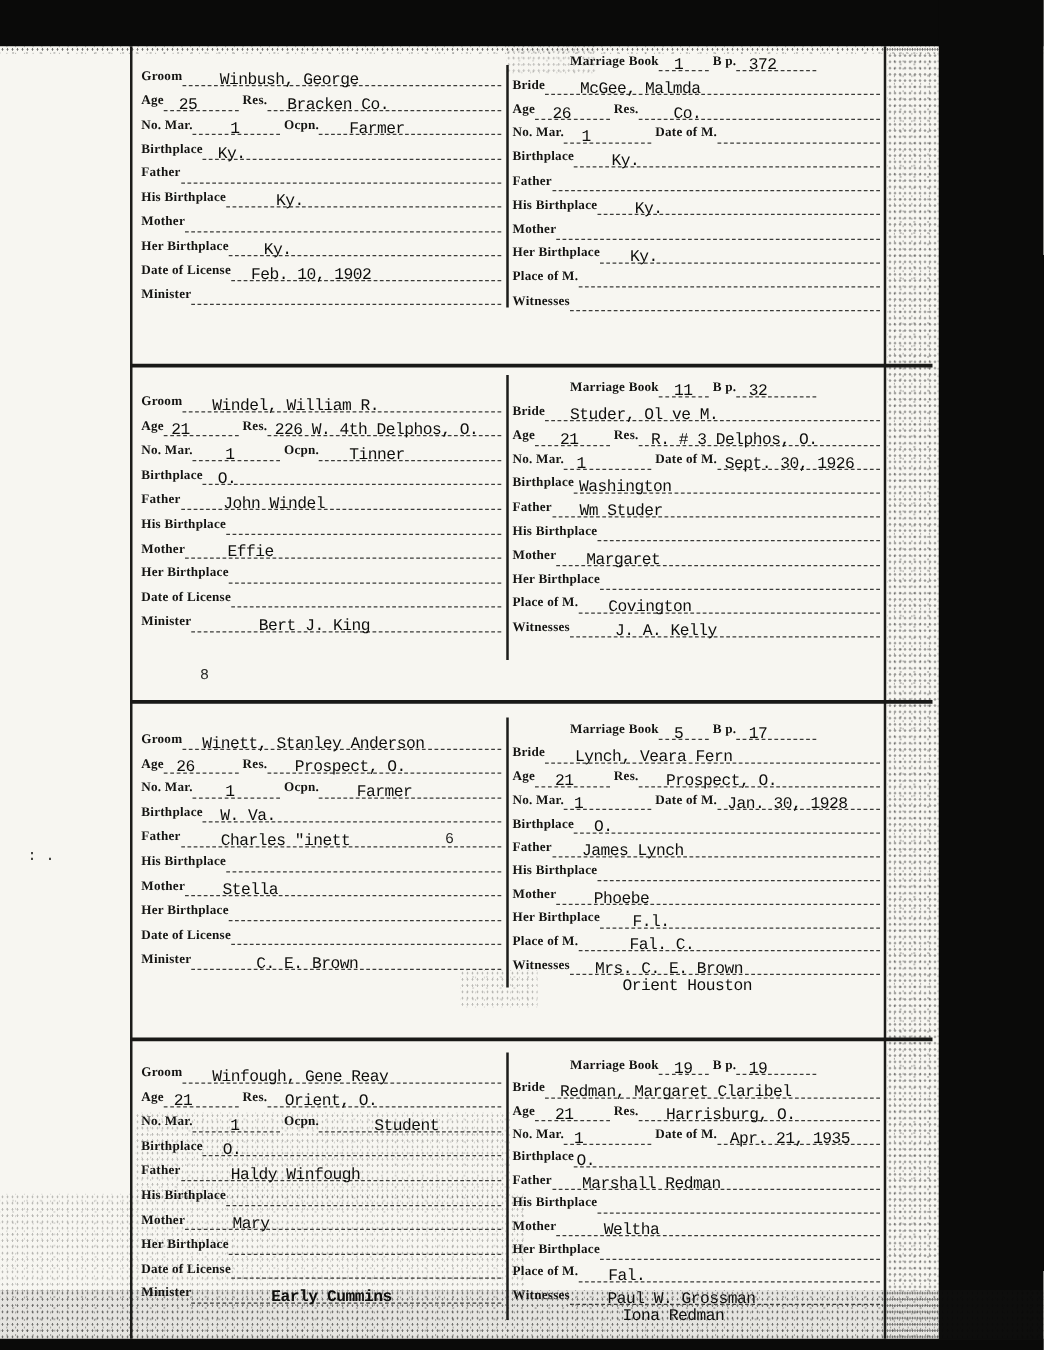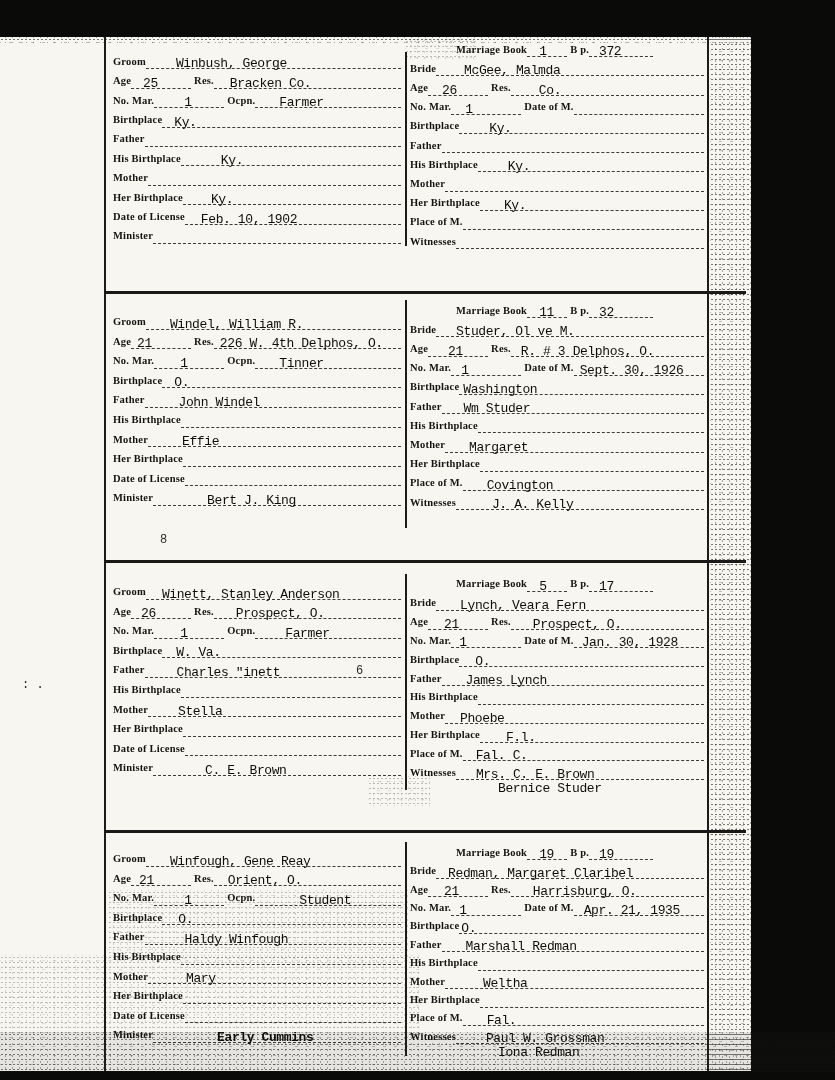--- a/index.html
+++ b/index.html
@@ -452,43 +452,43 @@
               <span class="val" style="left: 24px;">James Lynch</span>
             </div>
           </div>
           <div class="row" style="height: 18.85px;">
             <span class="lbl">His Birthplace</span>
             <div class="zone"></div>
           </div>
           <div class="row" style="height: 18.85px;">
             <span class="lbl">Mother</span>
             <div class="zone">
-              <span class="val" style="left: 15px;">Phoebe</span>
+              <span class="val" style="left: 30px;">Phoebe</span>
             </div>
           </div>
           <div class="row" style="height: 18.85px;">
             <span class="lbl">Her Birthplace</span>
             <div class="zone">
               <span class="val" style="left: 26px;">F.l.</span>
             </div>
           </div>
           <div class="row" style="height: 18.85px;">
             <span class="lbl">Place of M.</span>
             <div class="zone">
-              <span class="val" style="left: 13px; margin-top: 33px;">Fal.  C.</span>
+              <span class="val" style="left: 41px; margin-top: 33px;">Fal.  C.</span>
             </div>
           </div>
           <div class="row" style="height: 18.85px;">
             <span class="lbl">Witnesses</span>
             <div class="zone">
               <span class="val" style="left: 20px;">Mrs. C. E. Brown</span>
             </div>
           </div>
           <div class="w2row" style="height: 17px;">
-            <span class="w2v" style="left: 88px; top: 1px;">Bernice Studer</span>
+            <span class="w2v" style="left: 88px; top: 1px;">Orient Houston</span>
           </div>
         </div>
       </div>
       <div>
         <div class="vline" style="left: 405px; top: 842px; height: 214px;"></div>
         <div class="col" style="left: 113px; top: 847px; width: 288px;">
           <div class="row" style="height: 19.6px;">
             <span class="lbl">Groom</span>
             <div class="zone">
               <span class="val" style="left: 24px;">Winfough, Gene Reay</span>

